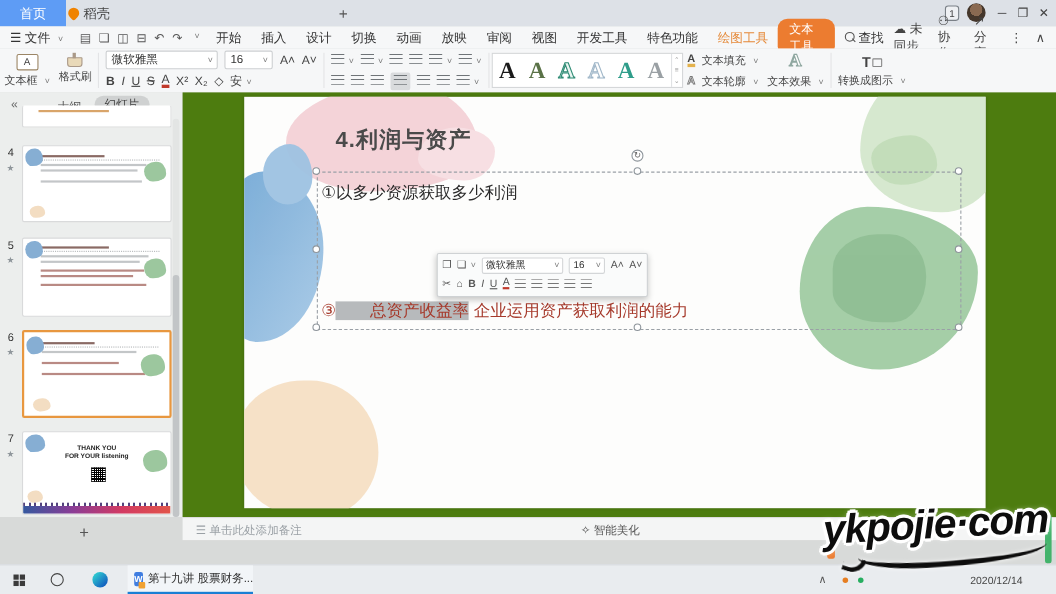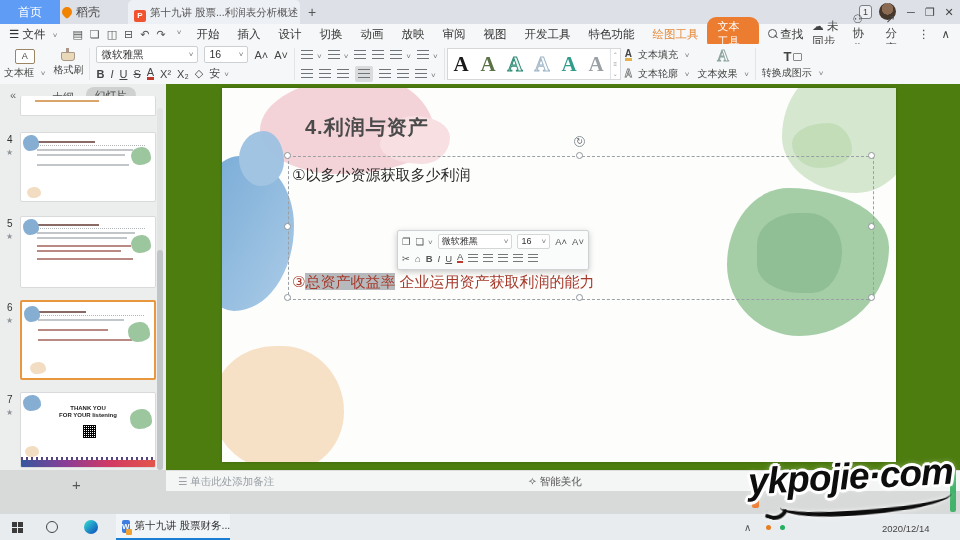--- a/index.html
+++ b/index.html
@@ -120,21 +120,21 @@
             border-radius:50% 50% 45% 55%/45% 55% 50% 50%;}
   .slide-title{position:absolute;left:83px;top:26px;font-size:20px;font-weight:bold;color:#4a4a4a;letter-spacing:1px;}
   .selrect{position:absolute;left:66px;top:68px;width:584px;height:142px;border:1px dashed #9aa0a6;}
   .hd{position:absolute;width:7px;height:7px;border-radius:50%;background:#fff;border:1px solid #8e959b;box-sizing:border-box;}
   .rot{position:absolute;left:352px;top:48px;width:11px;height:11px;border-radius:50%;background:#fff;
        border:1px solid #8e959b;font-size:8px;line-height:10px;text-align:center;color:#666;box-sizing:border-box;}
   .ln{position:absolute;left:70px;font-size:15px;white-space:nowrap;}
   .ln1{top:78px;color:#2b2b2b;}
   .ln2{top:131px;color:#a63a2c;}
   .ln3{top:185px;color:#a63a2c;}
-  .hl{background:#b7babc;}
+  .hl{background:#b7babc;padding-left:31px;}
   
   .minibar{position:absolute;left:175px;top:142px;width:192px;height:40px;background:#fafbfb;
            border:1px solid #cfd2d4;border-radius:2px;box-shadow:0 2px 6px rgba(0,0,0,.22);z-index:6;
            display:flex;flex-direction:column;justify-content:space-evenly;padding:2px 4px;box-sizing:border-box;}
   .mrow{display:flex;align-items:center;gap:5px;height:15px;}
   .mic{color:#555;font-size:9.5px;}
   .msel{border:1px solid #d4d6d8;background:#fff;border-radius:2px;height:13px;line-height:13px;
         padding:0 3px;font-size:9px;color:#333;display:flex;align-items:center;}
   .mbars{display:inline-block;width:10px;height:8px;
          background:repeating-linear-gradient(to bottom,#777 0 1px,transparent 1px 3.5px);}
@@ -184,23 +184,20 @@
           border:4px solid #0d0d0d;border-top:none;border-left:none;border-radius:0 0 14px 0;transform:rotate(20deg);}
 </style>
 </head>
 <body>
 
 <div id="app">
 
   <div class="titlebar">
     <div class="tab-home">首页</div>
     <div class="tab-docer"><span class="flame"></span><span>稻壳</span></div>
-    <div class="tab-doc">
-      <span class="ppt-ico">P</span><span class="lbl">第十九讲 股票...利润表分析概述</span><span class="bubble"></span><span class="reddot"></span>
-    </div>
     <div class="tab-add">+</div>
     <div class="tb-badge">1</div>
     <div class="avatar"></div>
     <div class="winbtn" style="right:40px;">─</div>
     <div class="winbtn" style="right:21px;">❐</div>
     <div class="winbtn" style="right:2px;">✕</div>
   </div>
 
   <div class="menubar">
     <span class="mi">☰ <span>文件</span> <span class="caret">˅</span></span>

